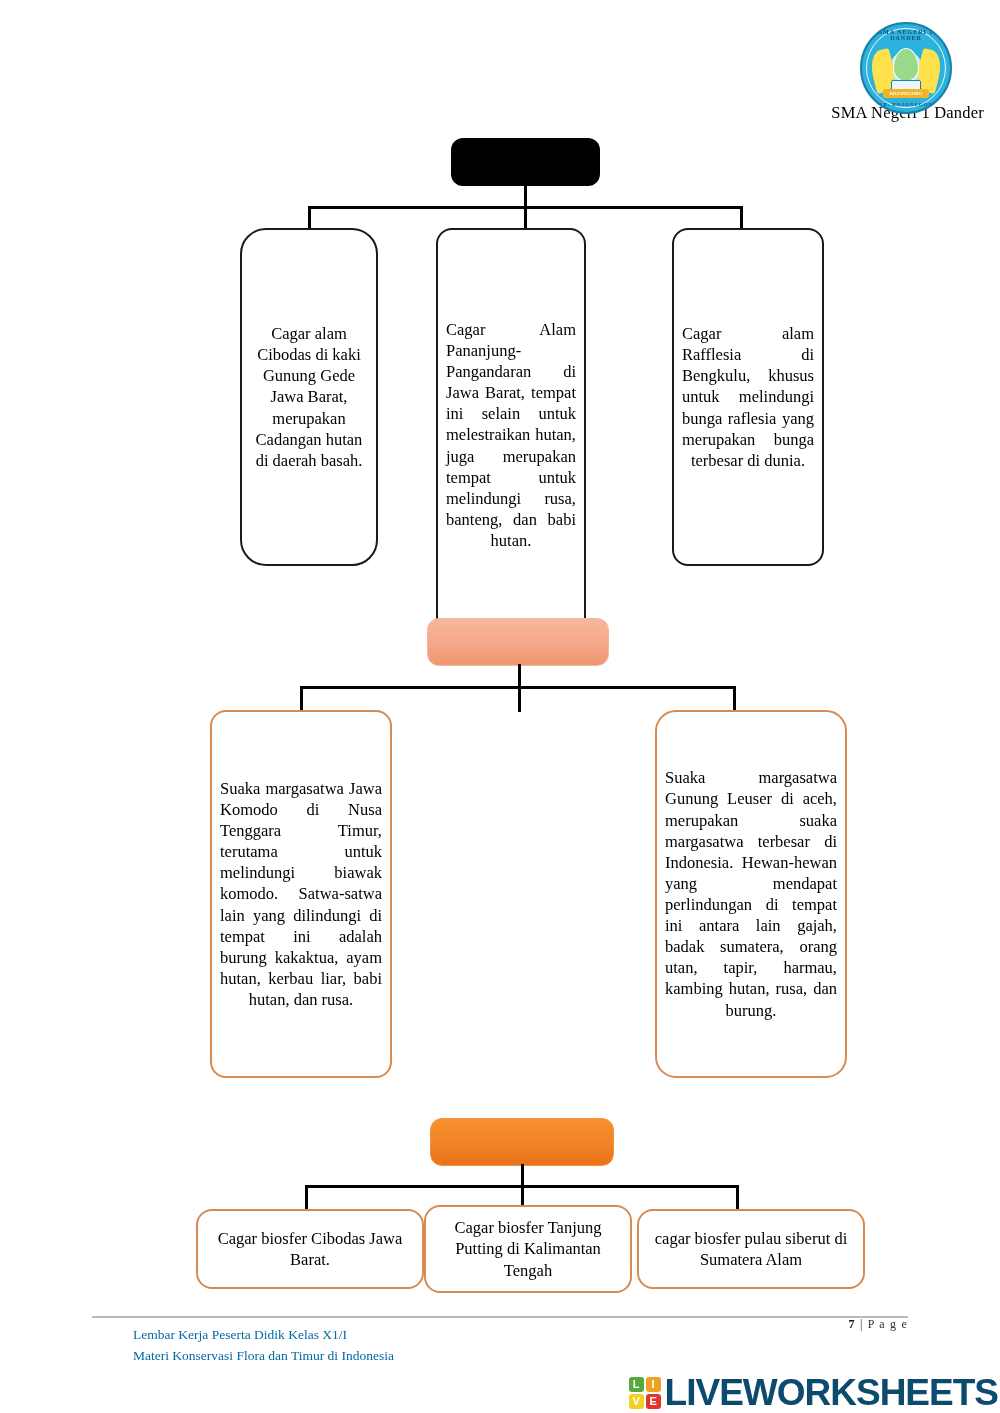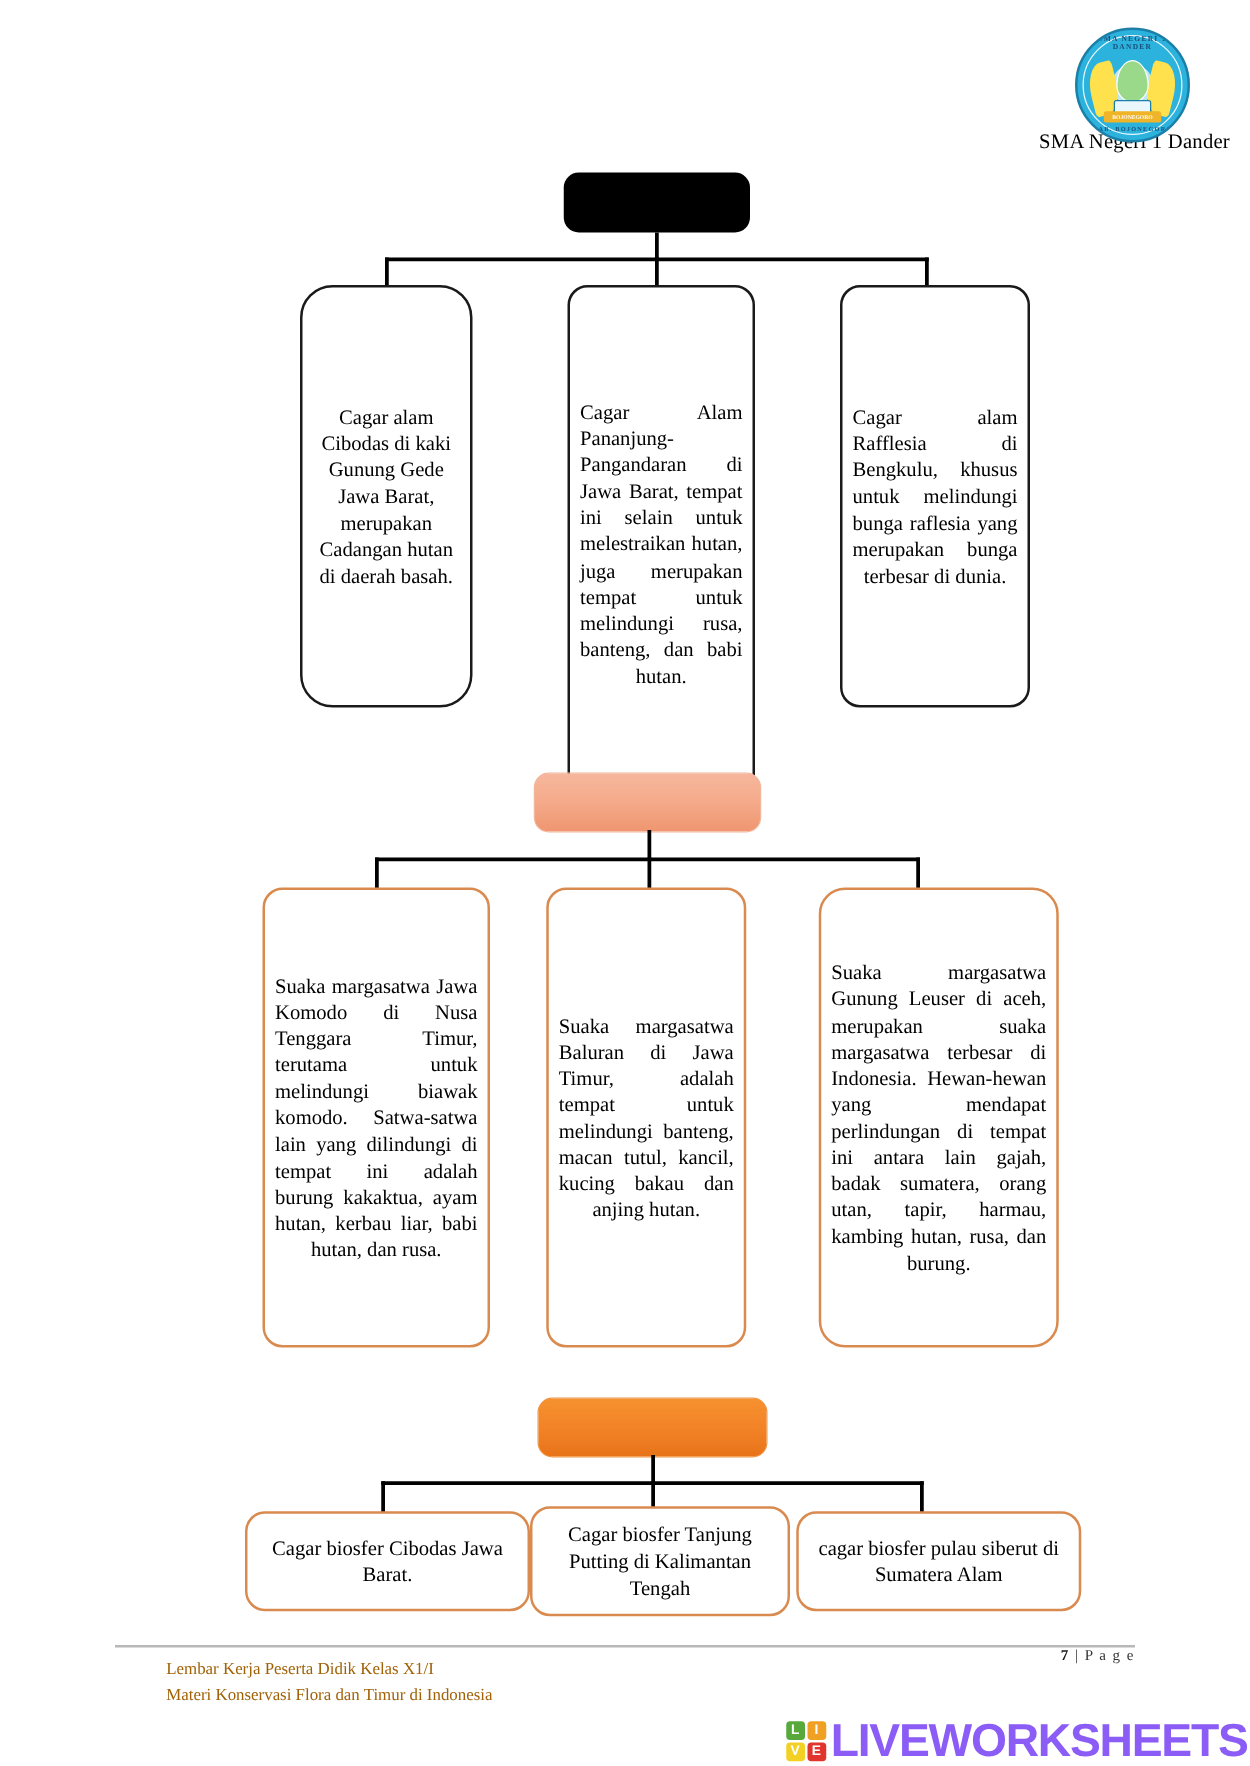--- a/index.html
+++ b/index.html
@@ -100,21 +100,21 @@
   }
   .card.justify p{text-align:justify;text-align-last:center;}
 
   
   .footer-rule{
     position:absolute;left:92px;top:1316px;width:816px;height:2px;
     background:#b8b8b8;
   }
   .footer-left{
     position:absolute;left:133px;top:1325px;
-    font-size:13.5px;line-height:1.55;color:#a16207;
+    font-size:13.5px;line-height:1.55;color:#0369a1;
   }
   .footer-page{
     position:absolute;right:92px;top:1317px;
     font-size:12px;color:#333;letter-spacing:1.2px;text-align:right;
   }
   .footer-page b{font-weight:bold;color:#111;}
 
   
   .lw{
     position:absolute;right:2px;bottom:2px;
@@ -129,21 +129,21 @@
     color:#fff;font-family:"Liberation Sans",sans-serif;
     font-weight:bold;font-size:11px;line-height:15px;text-align:center;
   }
   .lw-l{background:#57a93b;}
   .lw-i{background:#f0a022;}
   .lw-v{background:#f2d024;}
   .lw-e{background:#e0342c;}
   .lw-word{
     font-family:"Liberation Sans",sans-serif;
     font-weight:bold;font-size:37px;letter-spacing:-1px;
-    color:#8b5cf6;line-height:1;
+    color:#0c4a6e;line-height:1;
   }
 </style>
 </head>
 <body>
 
 <div class="page">
 
   <div class="header">
     <div class="header-text">
       <div>Geografi</div>
@@ -166,40 +166,37 @@
 
   <div class="conn conn-v" style="left:524px;top:186px;height:22px;"></div>
   <div class="conn conn-h" style="left:308px;top:206px;width:435px;"></div>
   <div class="conn conn-v" style="left:308px;top:206px;height:24px;"></div>
   <div class="conn conn-v" style="left:524px;top:206px;height:24px;"></div>
   <div class="conn conn-v" style="left:740px;top:206px;height:24px;"></div>
 
   <div class="card card-black" style="left:240px;top:228px;width:138px;height:338px;border-radius:26px;">
     <p>Cagar alam Cibodas di kaki Gunung Gede Jawa Barat, merupakan Cadangan hutan di daerah basah.</p>
   </div>
-  <div class="card card-black justify" style="left:454px;top:228px;width:150px;height:414px;">
+  <div class="card card-black justify" style="left:436px;top:228px;width:150px;height:414px;">
     <p>Cagar Alam Pananjung-Pangandaran di Jawa Barat, tempat ini selain untuk melestraikan hutan, juga merupakan tempat untuk melindungi rusa, banteng, dan babi hutan.</p>
   </div>
   <div class="card card-black justify" style="left:672px;top:228px;width:152px;height:338px;">
     <p>Cagar alam Rafflesia di Bengkulu, khusus untuk melindungi bunga raflesia yang merupakan bunga terbesar di dunia.</p>
   </div>
 
   <div class="parent-box parent-salmon" style="left:427px;top:618px;width:182px;height:48px;"></div>
 
   <div class="conn conn-v" style="left:518px;top:664px;height:24px;"></div>
   <div class="conn conn-h" style="left:300px;top:686px;width:436px;"></div>
   <div class="conn conn-v" style="left:300px;top:686px;height:26px;"></div>
   <div class="conn conn-v" style="left:518px;top:686px;height:26px;"></div>
   <div class="conn conn-v" style="left:733px;top:686px;height:26px;"></div>
 
   <div class="card card-orange justify" style="left:210px;top:710px;width:182px;height:368px;">
     <p>Suaka margasatwa Jawa Komodo di Nusa Tenggara Timur, terutama untuk melindungi biawak komodo. Satwa-satwa lain yang dilindungi di tempat ini adalah burung kakaktua, ayam hutan, kerbau liar, babi hutan, dan rusa.</p>
-  </div>
-  <div class="card card-orange justify" style="left:437px;top:710px;width:160px;height:368px;">
-    <p>Suaka margasatwa Baluran di Jawa Timur, adalah tempat untuk melindungi banteng, macan tutul, kancil, kucing bakau dan anjing hutan.</p>
   </div>
   <div class="card card-orange justify" style="left:655px;top:710px;width:192px;height:368px;border-radius:21px;">
     <p>Suaka margasatwa Gunung Leuser di aceh, merupakan suaka margasatwa terbesar di Indonesia. Hewan-hewan yang mendapat perlindungan di tempat ini antara lain gajah, badak sumatera, orang utan, tapir, harmau, kambing hutan, rusa, dan burung.</p>
   </div>
 
   <div class="parent-box parent-orange" style="left:430px;top:1118px;width:184px;height:48px;"></div>
 
   <div class="conn conn-v" style="left:521px;top:1164px;height:22px;"></div>
   <div class="conn conn-h" style="left:305px;top:1185px;width:434px;"></div>
   <div class="conn conn-v" style="left:305px;top:1185px;height:26px;"></div>

